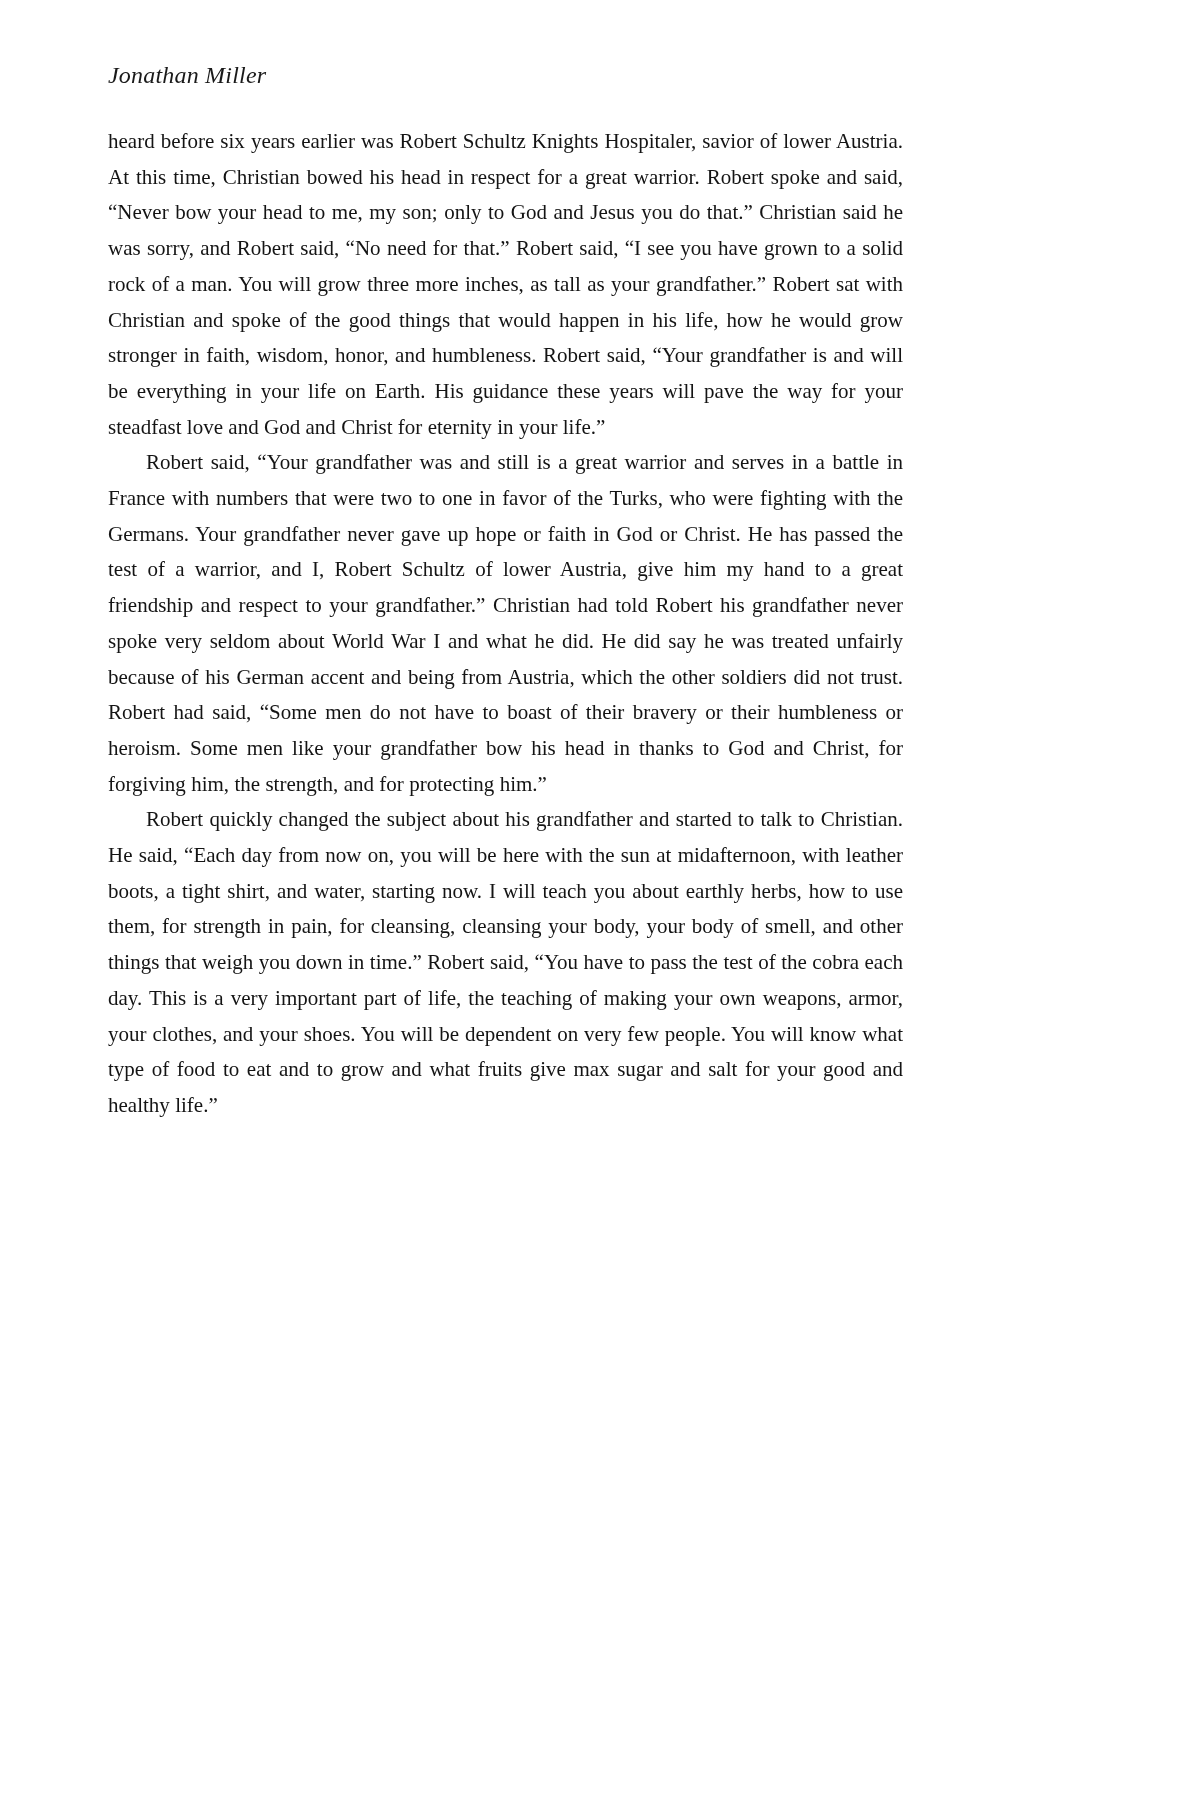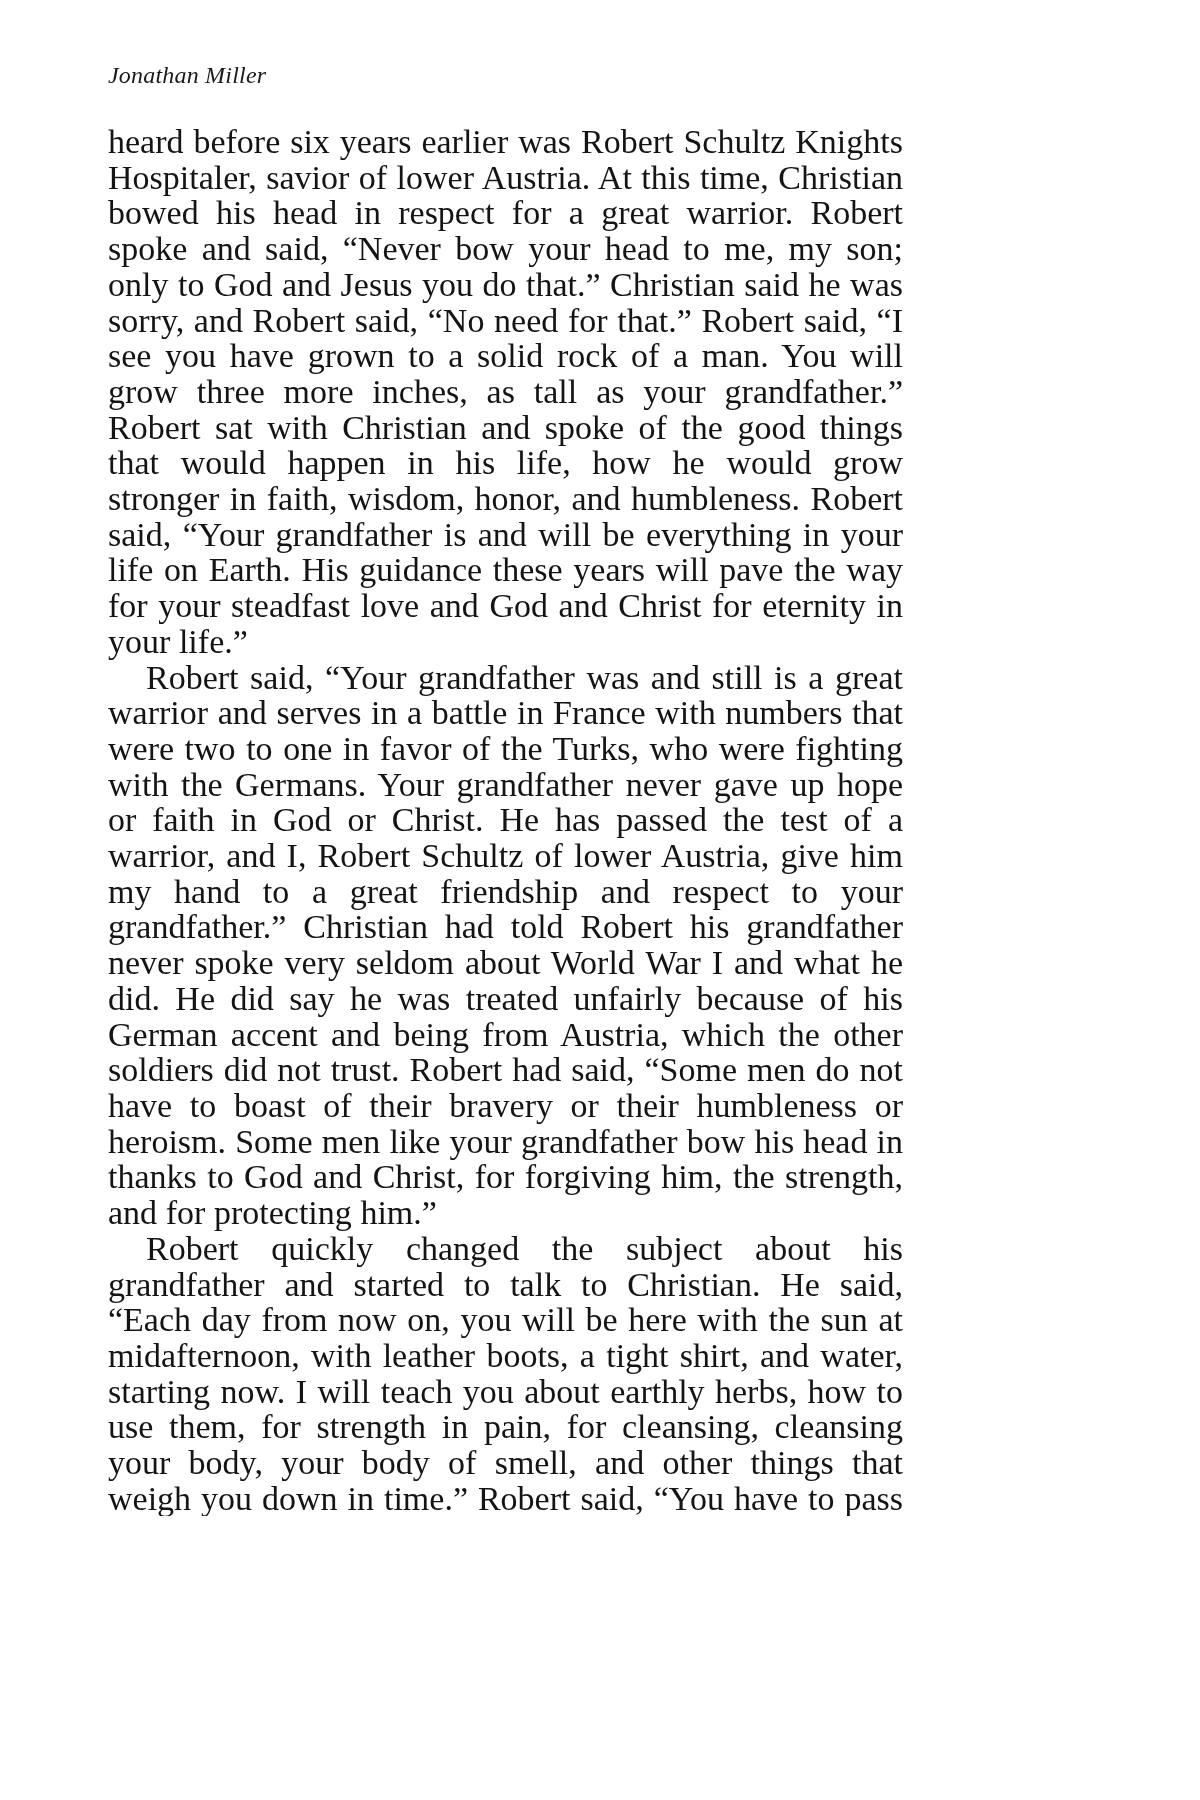--- a/index.html
+++ b/index.html
@@ -30,21 +30,21 @@
   .textblock {
     position: absolute;
     left: 108px;
     top: 124px;
     width: 795px;
   }
   .para {
     margin: 0;
     text-align: justify;
     text-justify: inter-word;
-    font-size: 34px;
+    font-size: 21px;
     line-height: 35.7px;
     text-indent: 0;
     hyphens: none;
     -webkit-hyphens: none;
     word-spacing: 0.1px;
   }
   .para.indented {
     text-indent: 38px;
   }
   .folio {

